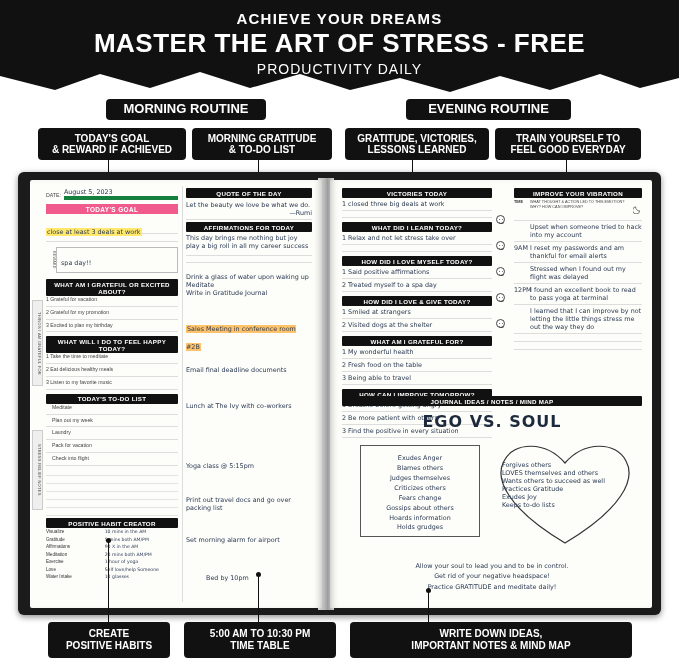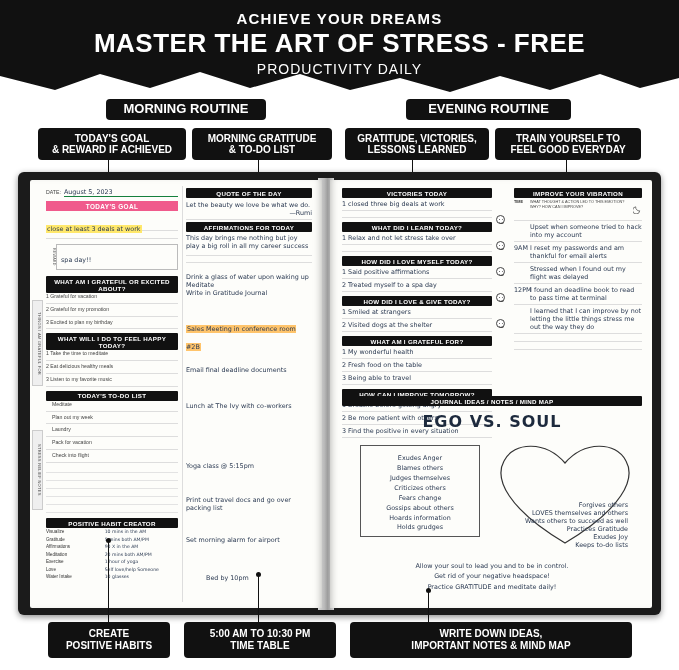--- a/index.html
+++ b/index.html
@@ -143,21 +143,21 @@
   <div class="spine"></div>
 
   <div class="pageL">
 
     <div class="sidetab" style="top:120px; height:86px;">THINGS I AM GRATEFUL FOR</div>
     <div class="sidetab" style="top:250px; height:80px;">STRESS RELIEF NOTES</div>
 
     <div class="blk" style="left:16px; top:8px; width:132px;">
       <div style="display:flex; align-items:flex-end; gap:3px;">
         <span class="tiny2">DATE:</span>
-        <span class="hand" style="border-bottom:1px solid #15803d; flex:1;">August 5, 2023</span>
+        <span class="hand" style="border-bottom:4px solid #15803d; flex:1;">August 5, 2023</span>
       </div>
       <div class="pinkbar" style="margin-top:4px;">TODAY'S GOAL</div>
       <div style="height:20px; border-bottom:1px solid #ddd; padding-top:6px;">
         <span class="hand hl">close at least 3 deals at work</span>
       </div>
       <div style="height:8px; border-bottom:1px solid #ddd;"></div>
 
       <div style="display:flex; margin-top:5px;">
         <div style="width:10px; font-size:3.6px; color:#666; writing-mode:vertical-rl; text-align:center; letter-spacing:.3px;">REWARD</div>
         <div class="boxed" style="flex:1; height:26px; padding:3px 4px;">
@@ -317,21 +317,21 @@
         <div class="hand" style="flex:1;">I reset my passwords and am thankful for email alerts</div>
         </div>
       <div class="rule"></div>
       <div style="display:flex;">
           <div style="width:16px;" class="hand"></div>
         <div class="hand" style="flex:1;">Stressed when I found out my flight was delayed</div>
         </div>
       <div class="rule"></div>
       <div style="display:flex;">
           <div style="width:16px;" class="hand">12PM</div>
-        <div class="hand" style="flex:1;">I found an deadline book to read to pass time at terminal</div>
+        <div class="hand" style="flex:1;">I found an excellent book to read to pass yoga at terminal</div>
         </div>
       <div class="rule"></div>
       <div style="display:flex;">
           <div style="width:16px;" class="hand"></div>
         <div class="hand" style="flex:1;">I learned that I can improve by not letting the little things stress me out the way they do</div>
         </div>
       <div class="rule"></div>
       <div class="rule" style="margin-top:7px;"></div>
       <div class="rule" style="margin-top:7px;"></div>
     </div>
@@ -352,21 +352,21 @@
             <div>Fears change</div>
             <div>Gossips about others</div>
             <div>Hoards information</div>
             <div>Holds grudges</div>
           </div>
         </div>
 
         <svg width="150" height="112" viewBox="0 0 150 112" style="position:absolute; left:148px; top:2px;">
           <path d="M75 106 C 18 72, 4 42, 14 24 C 24 4, 56 4, 75 26 C 94 4, 126 4, 136 24 C 146 42, 132 72, 75 106 Z" fill="none" stroke="#333" stroke-width="1.2"></path>
         </svg>
-        <div style="position:absolute; left:160px; top:26px; width:126px; text-align:right;margin-top:40px;" class="hand">
+        <div style="position:absolute; left:160px; top:26px; width:126px; text-align:left;" class="hand">
           <div>Forgives others</div>
           <div>LOVES themselves and others</div>
           <div>Wants others to succeed as well</div>
           <div>Practices Gratitude</div>
           <div>Exudes Joy</div>
           <div>Keeps to-do lists</div>
         </div>
       </div>
       <div class="hand" style="text-align:center; white-space:pre-line; margin-top:6px; line-height:1.6;">Allow your soul to lead you and to be in control.
 Get rid of your negative headspace!

